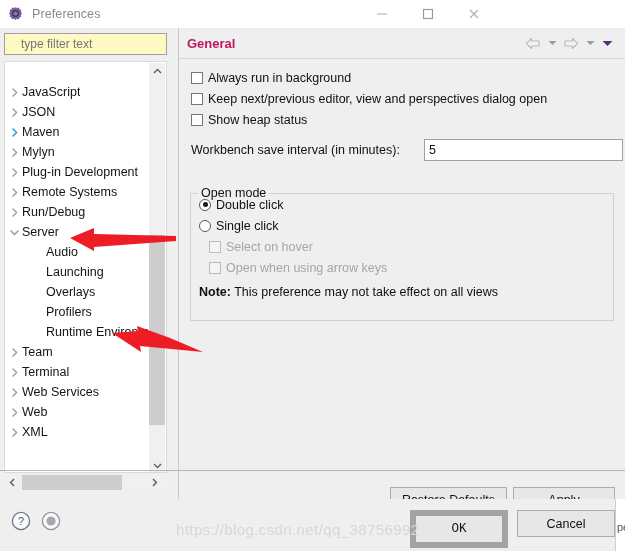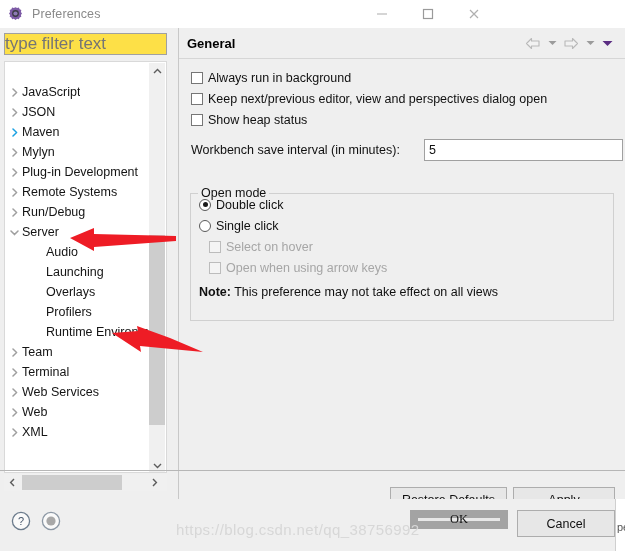--- a/index.html
+++ b/index.html
@@ -33,23 +33,23 @@
     background:#efefef;
   }
 
   
   #leftpane{
     position:absolute; left:0; top:0; width:178px; height:471px;
     background:#efefef;
   }
   #filter-input{
     position:absolute; left:4px; top:5px; width:163px; height:22px;
-    border:1px solid #a0a0a0; background:#fde047;
-    font-family:"Liberation Sans", sans-serif; font-size:17px;
-    color:#737373; padding:0 0; outline:none;
+    border:1px solid #a0a0a0; background:#fef9c3;
+    font-family:"Liberation Sans", sans-serif; font-size:12px;
+    color:#737373; padding:0 16px; outline:none;
   }
   #tree-frame{
     position:absolute; left:4px; top:33px; width:163px; height:412px;
     background:#ffffff; border:1px solid #d9d9d9;
     overflow:hidden;
   }
   #tree{
     position:absolute; left:0; top:0; width:145px; height:290px;
     padding-top:20px;
   }
@@ -84,21 +84,21 @@
   
   #rightpane{
     position:absolute; left:178px; top:0; width:447px; height:471px;
     background:#efefef;
     border-left:1px solid #c8c8c8;
   }
   #page-header{
     position:absolute; left:0; top:0; width:446px; height:30px;
     display:flex; align-items:center;
   }
-  #page-title{ margin-left:8px; font-weight:bold; font-size:13px; color:#000000; }
+  #page-title{ margin-left:8px; font-weight:bold; font-size:13px; color:#be185d; }
   #nav-tools{ margin-left:auto; display:flex; align-items:center; padding-right:9px; gap:0px; }
   .navbtn{ width:22px; height:22px; display:flex; align-items:center; justify-content:center; }
   .navbtn svg{ display:block; }
   #header-rule{
     position:absolute; left:0; top:30px; width:446px; height:1px; background:#d6d6d6;
   }
 
   #page-content{
     position:absolute; left:0; top:31px; width:446px; height:409px;
     background:#efefef;
@@ -167,23 +167,23 @@
   
   #footer{
     position:absolute; left:0; top:499px; width:625px; height:52px;
     background:#efefef;
   }
   #footer-icons{ position:absolute; left:10px; top:11px; display:flex; gap:8px; }
   .ficon{ width:22px; height:22px; }
   .ficon svg{ display:block; }
   #footer-buttons{ position:absolute; right:10px; top:11px; display:flex; gap:9px; }
   #btn-ok{
-    width:98px; height:19px; background:#e7e7e7;
-    border:8px solid #a3a3a3;
-    font-family:Liberation Serif, serif; font-size:12.5px; color:#101010;
+    width:98px; height:38px; background:#e7e7e7;
+    border:6px solid #a3a3a3;
+    font-family:Liberation Mono, monospace; font-size:12.5px; color:#101010;
     display:flex; align-items:center; justify-content:center; cursor:default;
   }
   #btn-cancel{
     width:98px; height:27px; background:#e7e7e7; border:1px solid #adadad;
     font-family:"Liberation Sans", sans-serif; font-size:12.5px; color:#101010;
     display:flex; align-items:center; justify-content:center; cursor:default;
   }
 
   
   #edge-sliver{

